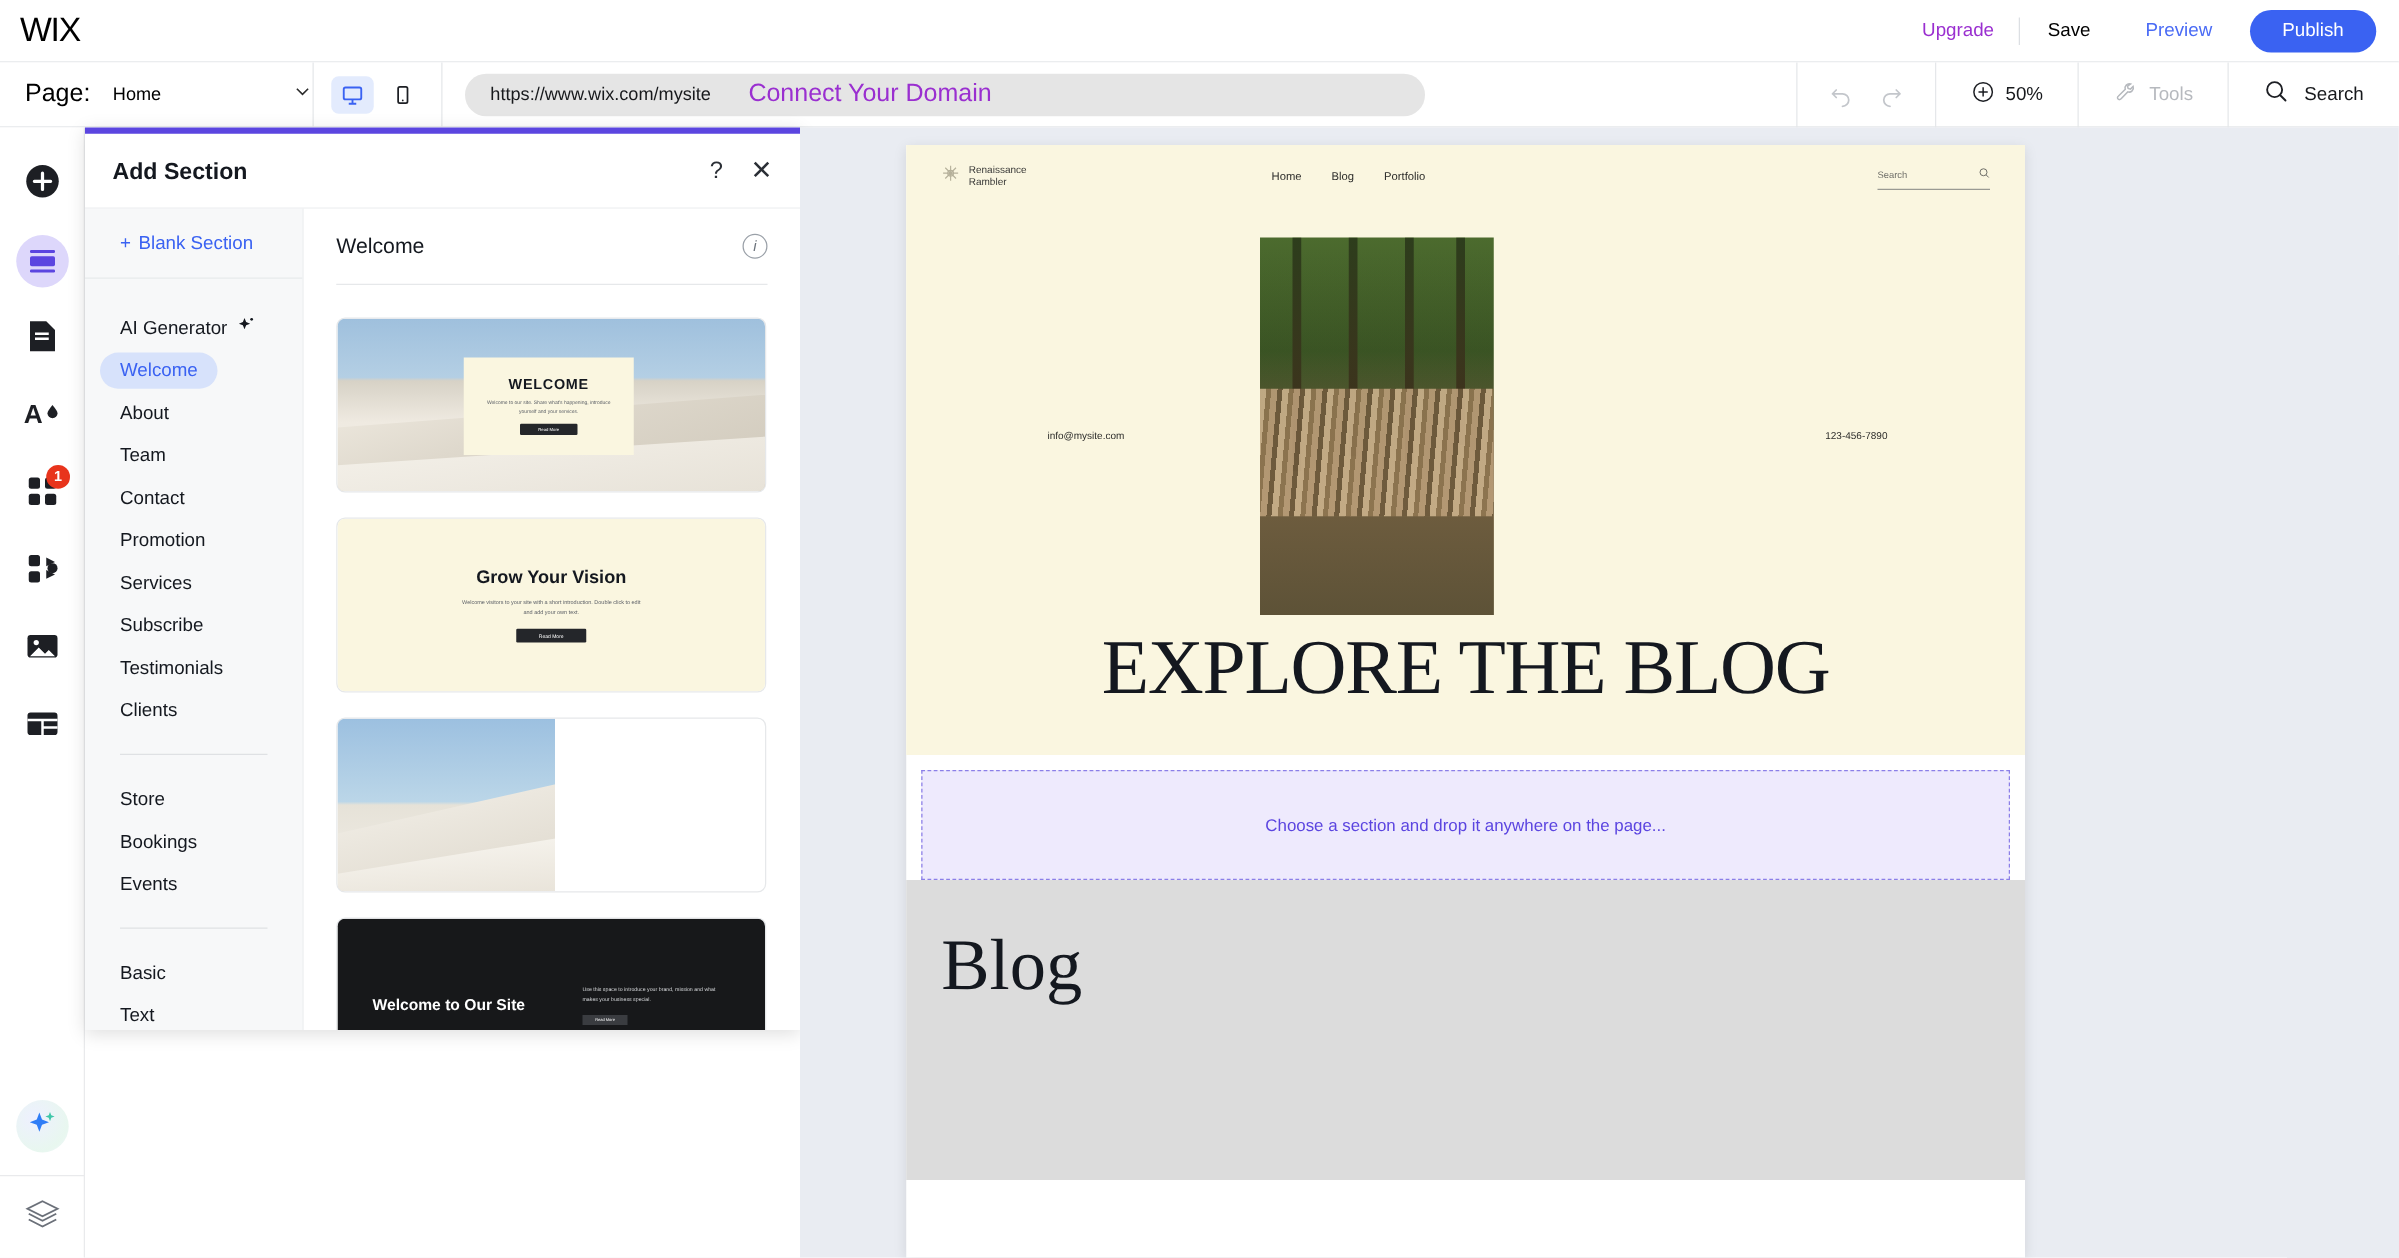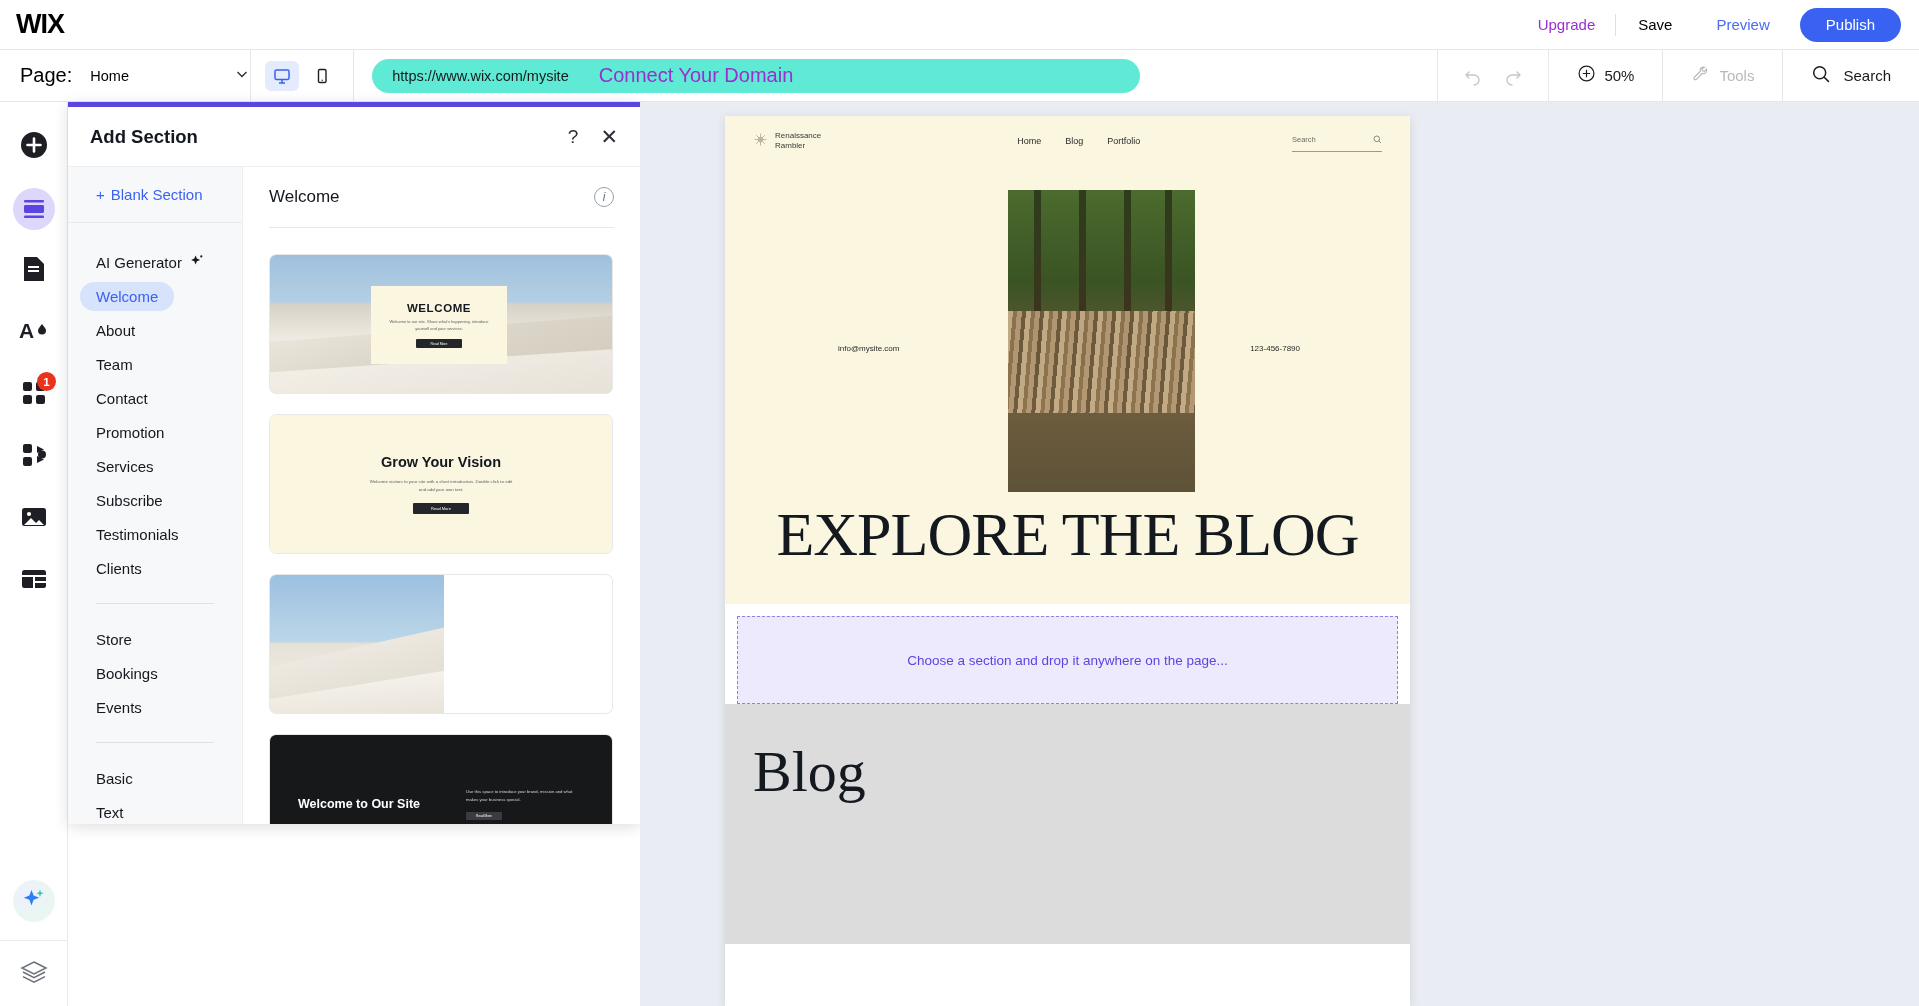--- a/index.html
+++ b/index.html
@@ -10,21 +10,21 @@
     overflow: hidden;
   }
 
   
   .topbar {
     position: absolute; top: 0; left: 0; width: 1919px; height: 50px;
     background: #ffffff; border-bottom: 1px solid #e5e7ea;
     display: flex; align-items: center;
   }
   .wix-logo {
-    font-size: 27px; font-weight: 700; letter-spacing: -1px;
+    font-size: 27px; font-weight: 400; letter-spacing: -1px;
     color: #000; margin-left: 16px; margin-right: 18px;
     font-family: "Liberation Sans", sans-serif;
   }
   .topmenu { display: flex; align-items: center; gap: 0; }
   .topmenu-item {
     font-size: 15px; color: #000; padding: 0 20px; cursor: pointer;
     line-height: 50px;
   }
   .top-right {
     margin-left: auto; display: flex; align-items: center; padding-right: 18px;
@@ -54,21 +54,21 @@
   .chev { margin-left: auto; color: #2b2b2b; }
   .bar-divider { width: 1px; height: 52px; background: #e5e7ea; }
   .view-toggles { display: flex; align-items: center; gap: 6px; padding: 0 14px; }
   .view-btn {
     width: 34px; height: 30px; border-radius: 6px;
     display: flex; align-items: center; justify-content: center; cursor: pointer;
   }
   .view-btn.active { background: #e3ebfd; }
   .urlbar {
     margin-left: 18px; height: 34px; width: 768px;
-    background: #5eead4; border-radius: 17px;
+    background: #e5e5e5; border-radius: 17px;
     display: flex; align-items: center; padding: 0 20px;
   }
   .url-text { font-size: 14.5px; color: #17191c; }
   .connect-link { font-size: 20px; color: #9a2fd0; margin-left: 30px; cursor: pointer; }
   .tool-group {
     display: flex; align-items: center; justify-content: center;
     height: 52px;
   }
   .icon-btn { cursor: pointer; display: flex; align-items: center; justify-content: center; }
   .zoom-group { display: flex; align-items: center; gap: 8px; padding: 0 28px; }
@@ -225,21 +225,21 @@
   .t4-sub { font-size:4.2px; color:#d6d8db; line-height:1.9; }
   .t4-btn { margin-top:8px; background:#3a3c40; width:36px; height:8px;
     font-size:3.2px; color:#fff; display:flex; align-items:center; justify-content:center; }
 
   
   .canvas {
     position: absolute; top: 102px; left: 640px; width: 1279px; height: 904px;
     background: #e9ecf2;
   }
   .stage {
-    position: absolute; top: 14px; left: 85px; width: 685px; height: 890px;
+    position: absolute; top: 14px; left: 85px; width: 895px; height: 890px;
     background: #fff; box-shadow: 0 2px 10px rgba(0,0,0,.10);
   }
   .site-hero { background:#faf6e0; height: 488px; position: relative; }
   .site-nav { height: 50px; display:flex; align-items:center; padding: 0 28px; }
   .brand { display:flex; align-items:center; gap:7px; }
   .brand-text { font-size:8px; color:#3a3a38; line-height:1.25; }
   .site-links { margin-left: 196px; display:flex; gap:24px; }
   .site-link { font-size:9px; color:#2c2c2a; cursor:pointer; }
   .site-search {
     margin-left:auto; width:90px; display:flex; align-items:center;

